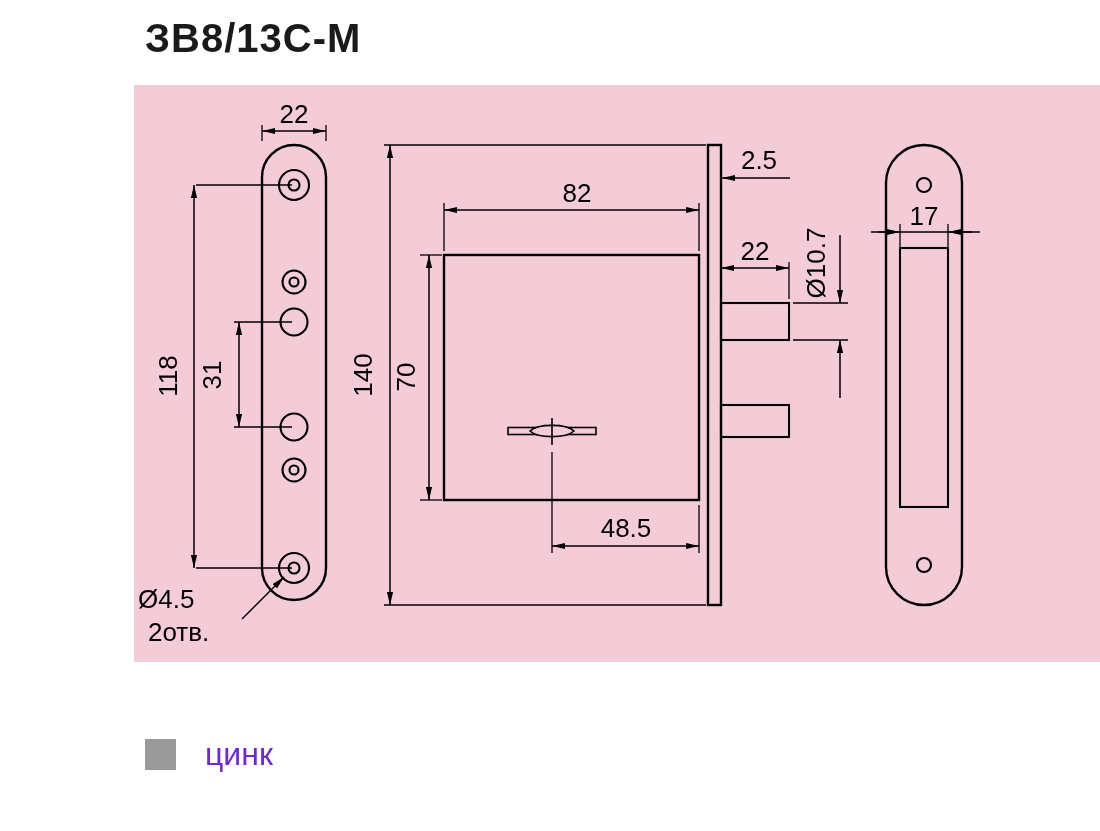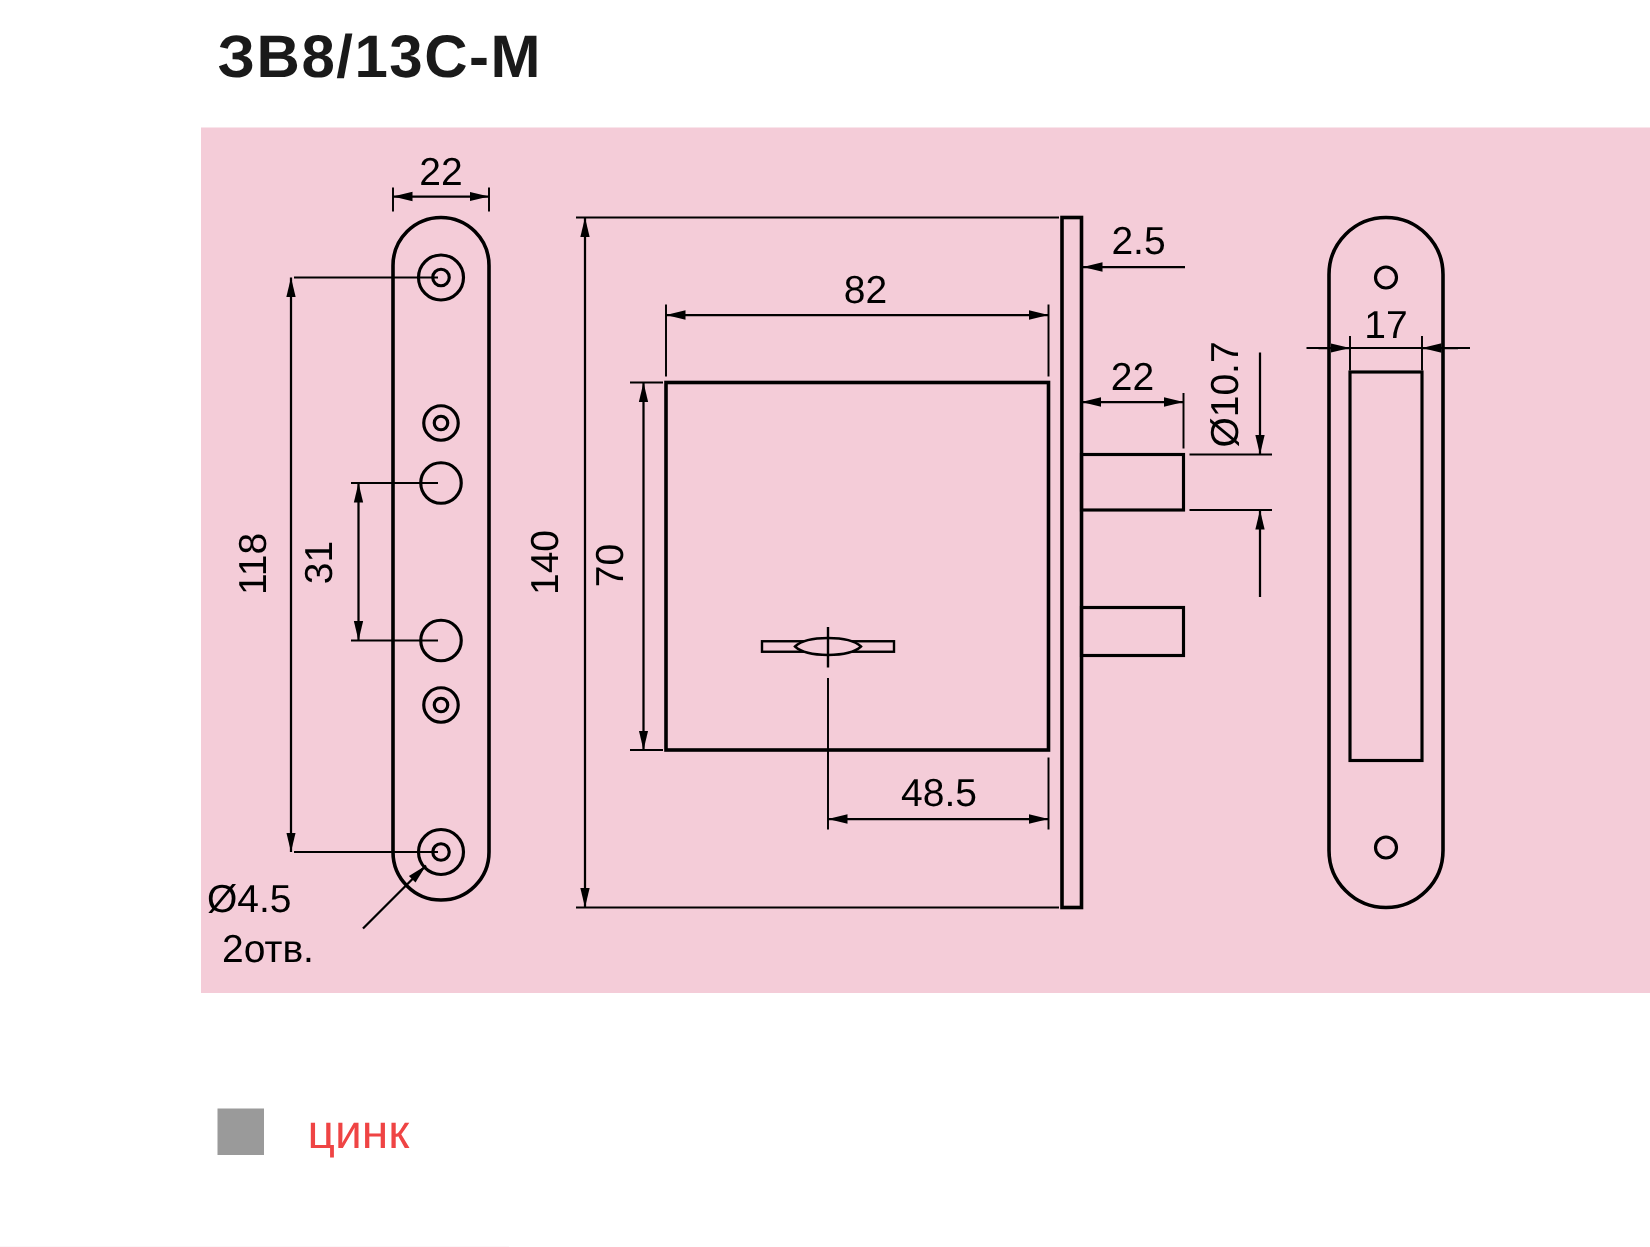--- a/index.html
+++ b/index.html
@@ -1,21 +1,21 @@
 <!DOCTYPE html>
 <html><head>
 <meta charset="utf-8">
 <style>
   html,body{margin:0;padding:0;background:#fff;}
   .page{position:relative;width:1100px;height:831px;background:#ffffff;font-family:"Liberation Sans",sans-serif;overflow:hidden;text-decoration:underline;}
   .title{position:absolute;left:145px;top:16px;margin:0;font-size:40px;font-weight:700;color:#1a1a1a;letter-spacing:1px;}
   .canvas{position:absolute;left:134px;top:85px;width:1040px;height:577px;background:#f4ccd8;}
   .legend{position:absolute;left:145px;top:736px;display:flex;align-items:center;gap:29px;}
   .swatch{width:31px;height:31px;background:#9a9a9a;display:inline-block;}
-  .legend-label{font-size:32px;color:#ef4444;}
+  .legend-label{font-size:32px;color:#6d28d9;}
   
   .ol{fill:none;stroke:#000;stroke-width:2.4;}   
   .ol2{fill:none;stroke:#000;stroke-width:2.1;}  
   .tl{fill:none;stroke:#000;stroke-width:1.6;}   
   .dl{fill:none;stroke:#000;stroke-width:1.5;}   
   .xl{fill:none;stroke:#000;stroke-width:1.3;}   
   svg text{font-family:"Liberation Sans",sans-serif;font-size:26px;fill:#000;}
 </style>
 </head>
 <body>

